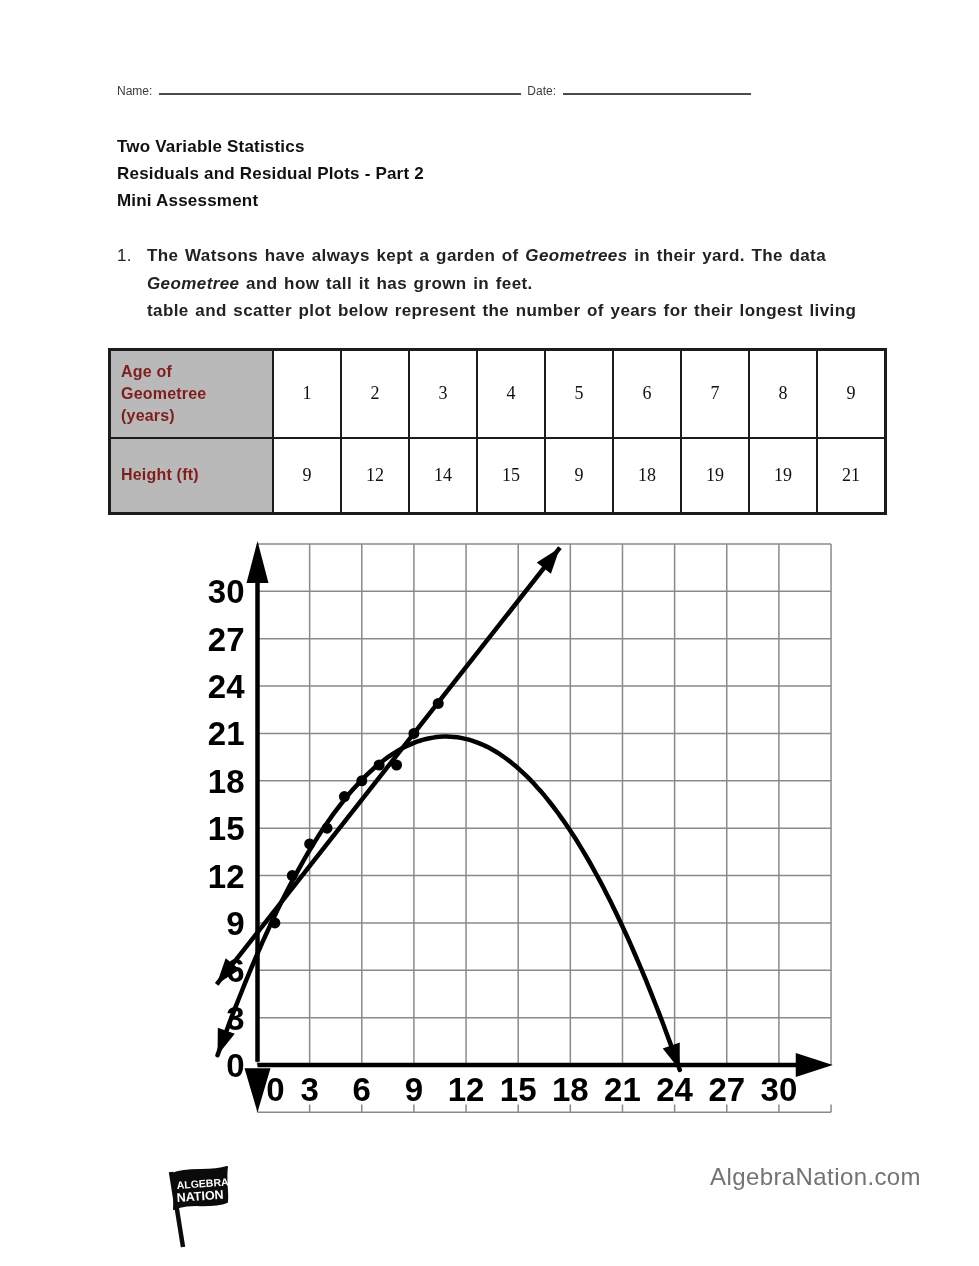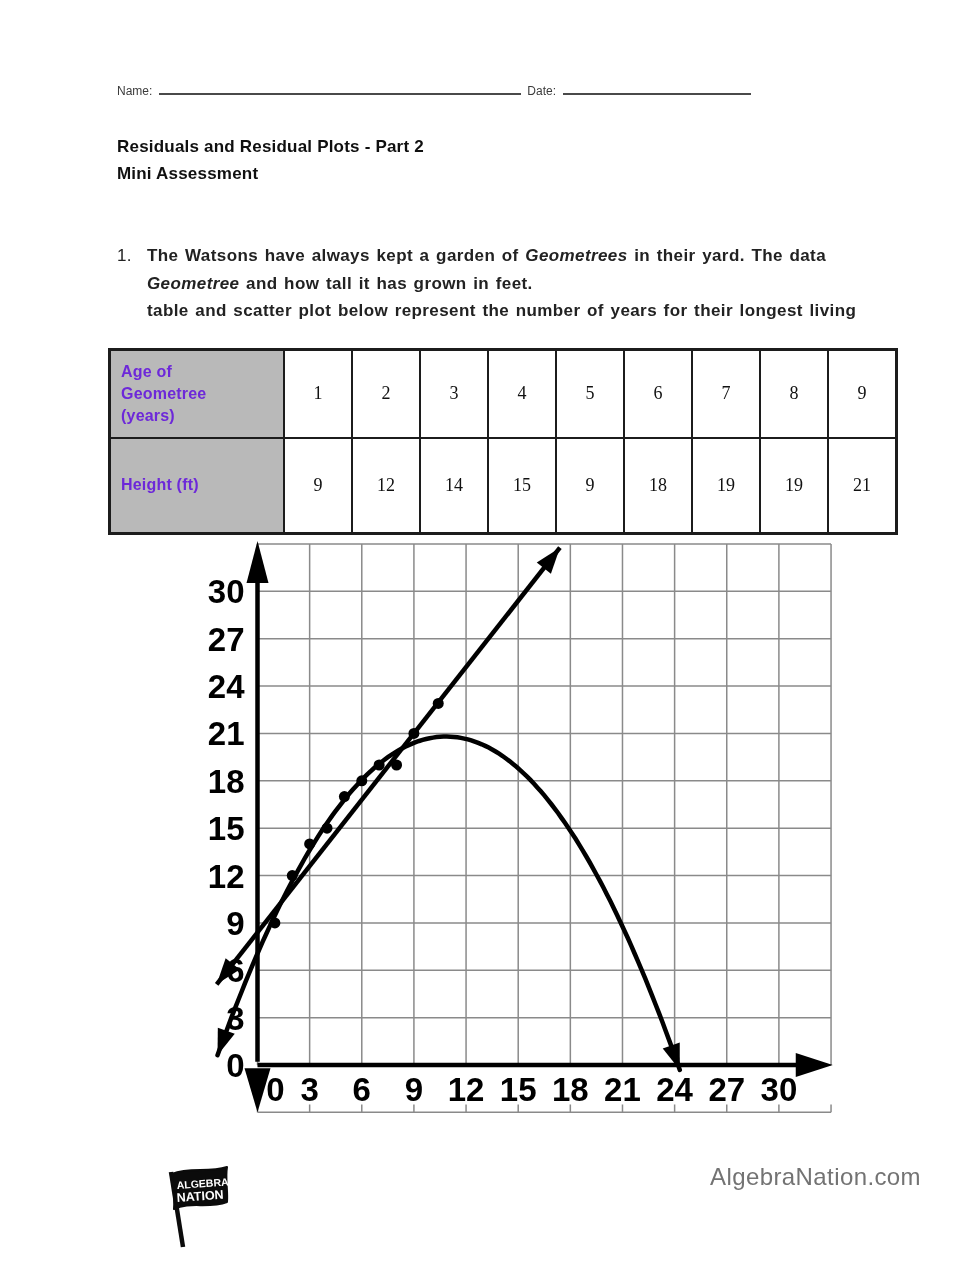--- a/index.html
+++ b/index.html
@@ -22,24 +22,24 @@
             color:#222222;letter-spacing:0.4px;word-spacing:1.5px;}
   .q-num{position:absolute;left:0;top:0;}
   .q-text{margin-left:30px;font-weight:bold;}
   .q-text em{font-style:italic;}
 
   
   table.data-table{position:absolute;left:108px;top:348px;border-collapse:collapse;
                    border:3px solid #1c1c1c;}
   table.data-table td{border:2px solid #1c1c1c;}
   td.hdr{background:#b9b9b9;width:140px;font-weight:bold;font-size:16px;line-height:1.35;
-         padding:6px 22px 6px 10px;vertical-align:middle;color:#6d28d9;letter-spacing:0.2px;}
+         padding:6px 11px 6px 10px;vertical-align:middle;color:#7f1d1d;letter-spacing:0.2px;}
   td.val{width:64px;text-align:center;vertical-align:middle;background:#ffffff;
          font-family:"Liberation Serif",serif;font-size:18px;color:#111111;}
-  tr.r1{height:88px;} tr.r2{height:96px;}
+  tr.r1{height:88px;} tr.r2{height:76px;}
 
   
   .figure{position:absolute;left:190px;top:540px;width:660px;height:585px;}
 
   
   .logo{position:absolute;left:150px;top:1163px;width:90px;height:92px;}
 
   
   .site{position:absolute;top:1163px;right:58px;font-size:24px;color:#737373;letter-spacing:0.4px;}
 </style>
@@ -49,20 +49,21 @@
 <div class="page">
 
   <div class="name-row">
     <span>Name:</span>
       <span class="blank-line blank-name"></span>
       <span>Date:</span>
       <span class="blank-line blank-date"></span>
   </div>
 
   <div class="title-block">
+    <div>Two Variable Statistics</div>
     <div>Residuals and Residual Plots - Part 2</div>
     <div>Mini Assessment</div>
   </div>
 
   <div class="question">
     <span class="q-num">1.</span>
     <div class="q-text">
       <div><span>The Watsons have always kept a garden of </span><em>Geometrees</em><span> in their yard. The data</span></div>
       <div><em>Geometree</em><span> and how tall it has grown in feet.</span></div>
       <div><span>table and scatter plot below represent the number of years for their longest living</span></div>

